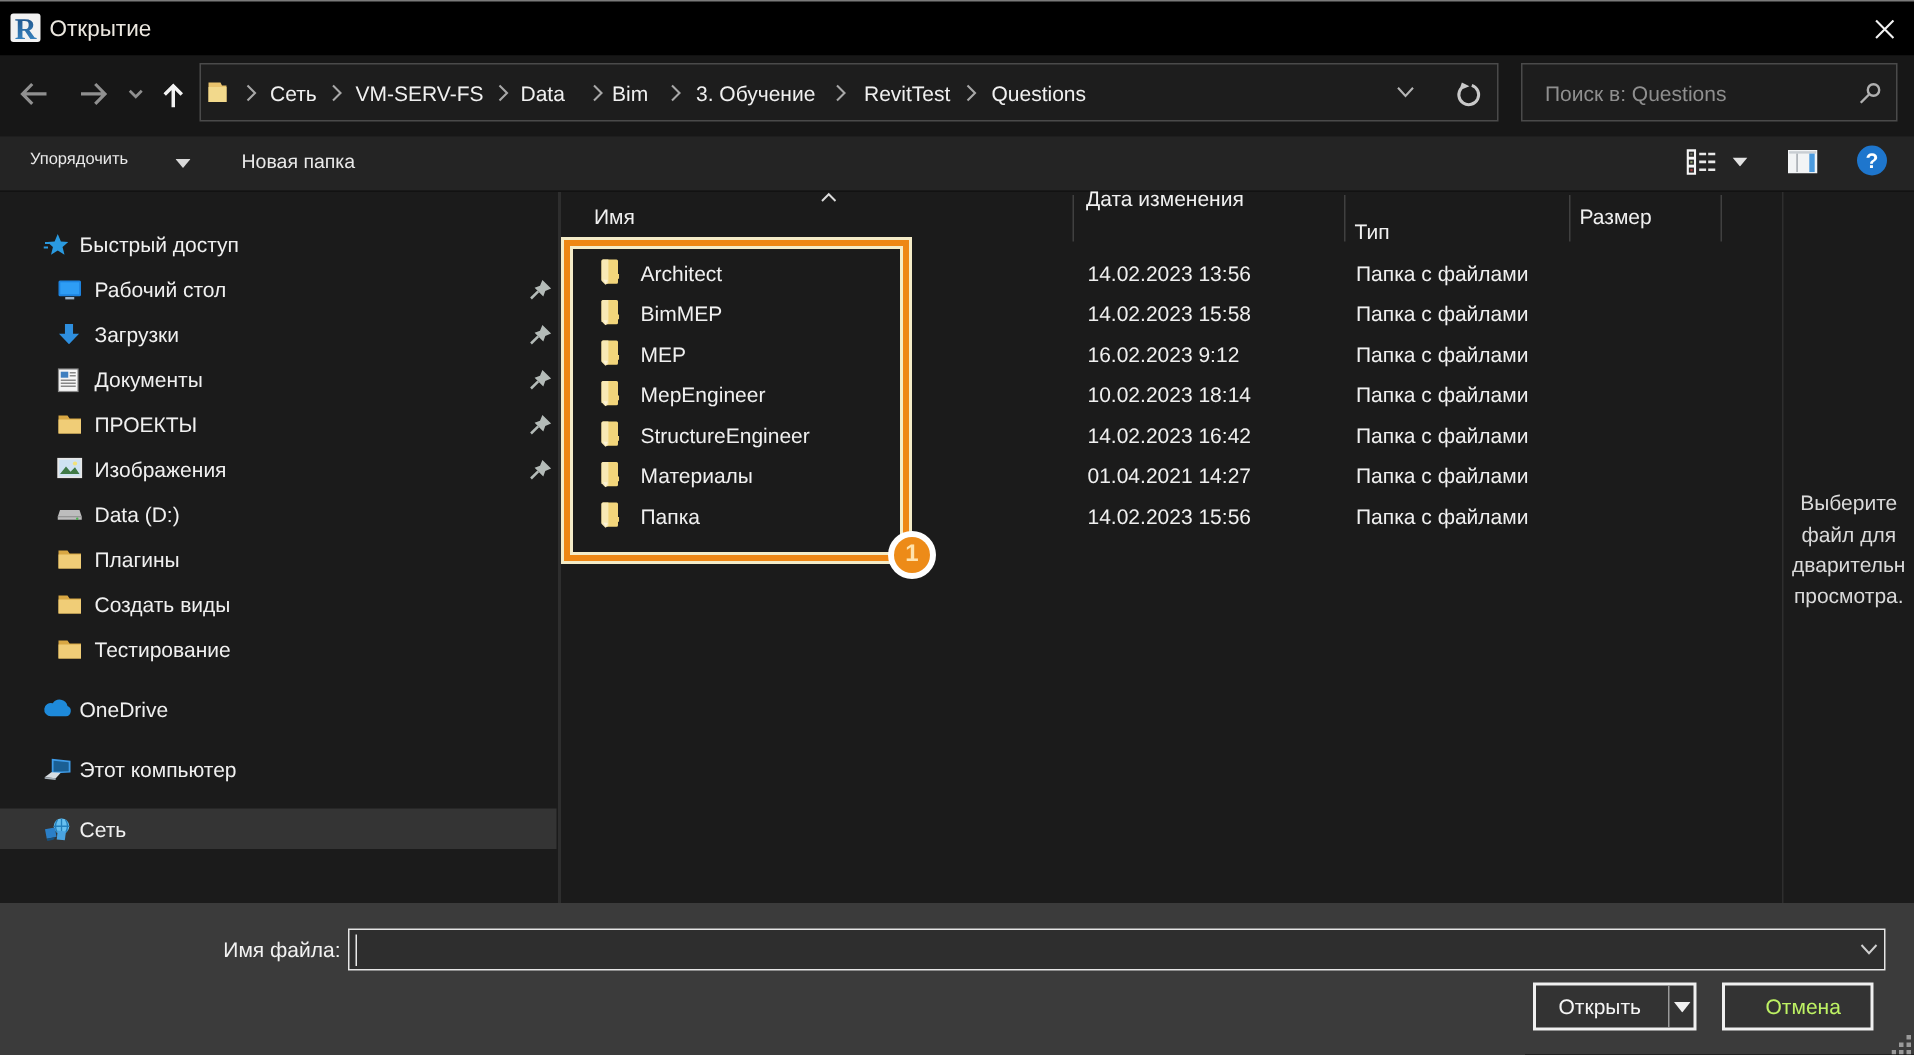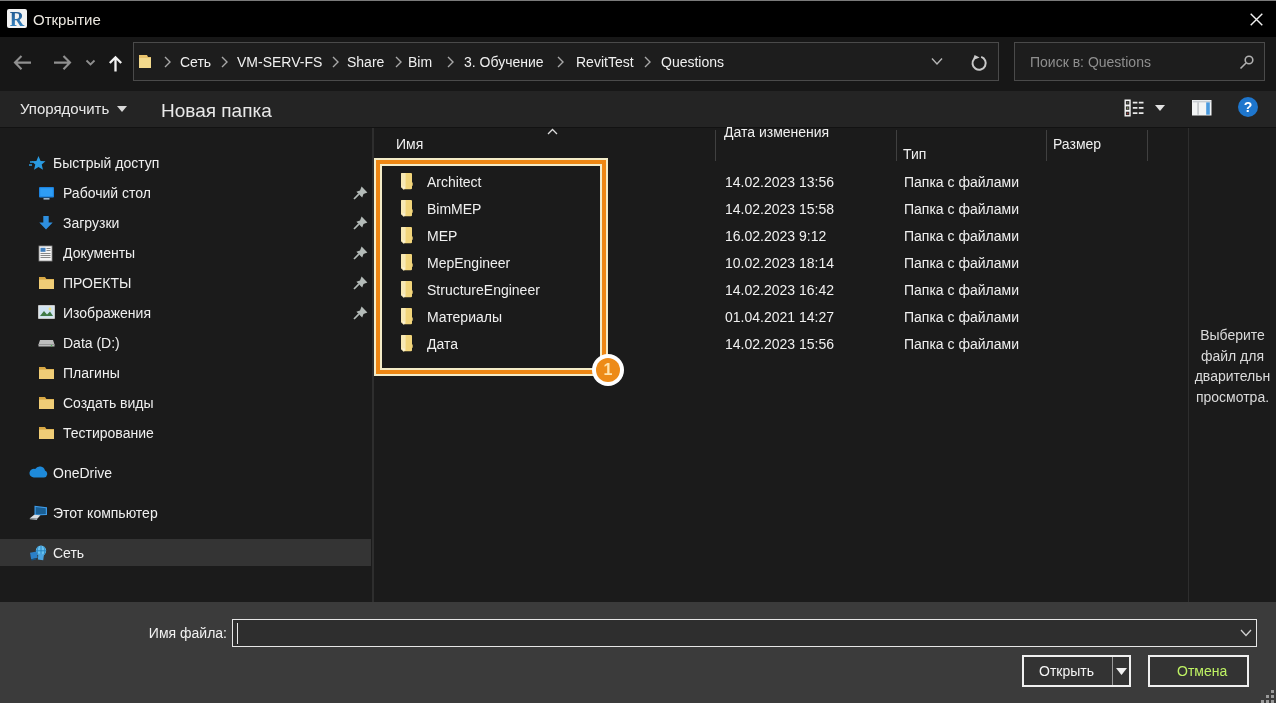--- a/index.html
+++ b/index.html
@@ -34,21 +34,21 @@
   <path d="M103.5 18.5 V5 M97.8 10 L103.5 4.3 L109.2 10" stroke="#f2f2f2" stroke-width="2.3" fill="none"></path>
 </svg>
 
 <div class="a" style="left:133px;top:42px;width:866px;height:39px;background:#1d1d1d;border:1px solid #4a4a4a;box-sizing:border-box"></div>
 <svg class="a" style="left:138px;top:53px" width="14" height="17" viewBox="0 0 14 17">
   <path d="M1 2 h8 l1 2 h3 v11 h-12 z" fill="#e9c36d"></path>
   <path d="M1 5 h12 v10 h-12 z" fill="#f2d98c"></path>
 </svg>
 <div class="a txt" style="left:180px;top:54px">Сеть</div>
 <div class="a txt" style="left:237px;top:54px">VM-SERV-FS</div>
-<div class="a txt" style="left:347px;top:54px">Share</div>
+<div class="a txt" style="left:347px;top:54px">Data</div>
 <div class="a txt" style="left:408px;top:54px">Bim</div>
 <div class="a txt" style="left:464px;top:54px">3. Обучение</div>
 <div class="a txt" style="left:576px;top:54px">RevitTest</div>
 <div class="a txt" style="left:661px;top:54px">Questions</div>
 <svg class="a" style="left:130px;top:42px" width="760" height="39" viewBox="0 0 760 39">
   <g stroke="#a8a8a8" stroke-width="1.4" fill="none">
     <path d="M35 15 l5 5 l-5 5"></path>
     <path d="M92 15 l5 5 l-5 5"></path>
     <path d="M203 15 l5 5 l-5 5"></path>
     <path d="M266 15 l5 5 l-5 5"></path>
@@ -66,25 +66,25 @@
 </svg>
 
 <div class="a" style="left:1014px;top:42px;width:251px;height:39px;background:#1d1d1d;border:1px solid #4a4a4a;box-sizing:border-box"></div>
 <div class="a txt" style="left:1030px;top:54px;color:#8f8f8f">Поиск в: Questions</div>
 <svg class="a" style="left:1239px;top:52px" width="15" height="18" viewBox="0 0 15 18">
   <circle cx="10" cy="8" r="3.8" stroke="#b0b0b0" stroke-width="1.6" fill="none"></circle>
   <path d="M7 11 L1.5 16.5" stroke="#b0b0b0" stroke-width="1.6"></path>
 </svg>
 
 <div class="a" style="left:0;top:91px;width:1276px;height:36px;background:#242424"></div>
-<div class="a txt" style="left:20px;top:100px;color:#e9e9e9;font-size:15px">Упорядочить</div>
+<div class="a txt" style="left:20px;top:100px;color:#e9e9e9;font-size:11px">Упорядочить</div>
 <svg class="a" style="left:117px;top:106px" width="10" height="6" viewBox="0 0 10 6">
     <path d="M0 0 L5 6 L10 0 Z" fill="#d9d9d9"></path>
   </svg>
-<div class="a txt" style="left:161px;top:100px;color:#e9e9e9;font-size:19px">Новая папка</div>
+<div class="a txt" style="left:161px;top:100px;color:#e9e9e9;font-size:13px">Новая папка</div>
 
 <svg class="a" style="left:1124px;top:99px" width="20" height="18" viewBox="0 0 20 18">
   <rect x="0.5" y="0.5" width="6.2" height="17" fill="#f5f5f5"></rect>
   <rect x="1.9" y="2.1" width="3.4" height="3.4" fill="#2b2b2b"></rect>
     <rect x="2.9" y="3.1" width="1.4" height="1.4" fill="#6b6b5a"></rect>
   <rect x="1.9" y="7.4" width="3.4" height="3.4" fill="#2b2b2b"></rect>
     <rect x="2.9" y="8.4" width="1.4" height="1.4" fill="#8a9a6a"></rect>
   <rect x="1.9" y="12.7" width="3.4" height="3.4" fill="#2b2b2b"></rect>
     <rect x="2.9" y="13.7" width="1.5" height="1.5" fill="#a33c38"></rect>
   <g stroke="#e8e8e8" stroke-width="1.7">
@@ -264,21 +264,21 @@
         <path d="M2.2 14.3 l3 0.4 l-1.4 2.6 Z" fill="#fcf3d9"></path>
       </svg></div>
     <div class="a txt" style="left:427px;top:309px">Материалы</div>
     <div class="a txt" style="left:725px;top:309px">01.04.2021 14:27</div>
     <div class="a txt" style="left:904px;top:309px">Папка с файлами</div>
     <div class="a" style="left:400px;top:334px"><svg width="13" height="18" viewBox="0 0 13 18">
         <path d="M1 2 a1 1 0 0 1 1 -1 h9 a1 1 0 0 1 1 1 v8.6 h0.7 v3.2 h-0.7 v2.4 a1 1 0 0 1 -1 1 h-6.6 l-3.4 -2.6 Z" fill="#f2d57b"></path>
         <path d="M1 2 a1 1 0 0 1 1 -1 h3.6 v15.6 l-2 1.2 l-2.6 -2.6 Z" fill="#f8e9b4"></path>
         <path d="M2.2 14.3 l3 0.4 l-1.4 2.6 Z" fill="#fcf3d9"></path>
       </svg></div>
-    <div class="a txt" style="left:427px;top:336px">Дата</div>
+    <div class="a txt" style="left:427px;top:336px">Папка</div>
     <div class="a txt" style="left:725px;top:336px">14.02.2023 15:56</div>
     <div class="a txt" style="left:904px;top:336px">Папка с файлами</div>
   </div>
 
 <div class="a" style="left:374px;top:158px;width:234px;height:218px;border:2px solid #f4ecc8;box-sizing:border-box"></div>
 <div class="a" style="left:376px;top:160px;width:230px;height:214px;border:4px solid #ee8714;box-sizing:border-box"></div>
 <div class="a" style="left:380px;top:164px;width:222px;height:206px;border:2px solid #f4ecc8;box-sizing:border-box"></div>
 <div class="a" style="left:592px;top:354px;width:32px;height:32px;border-radius:50%;background:#fff"></div>
 <div class="a" style="left:596px;top:358px;width:24px;height:24px;border-radius:50%;background:#ed8b18;text-align:center">
   <span style="color:#ffe3ad;font-weight:bold;font-size:16px;line-height:24px">1</span>

